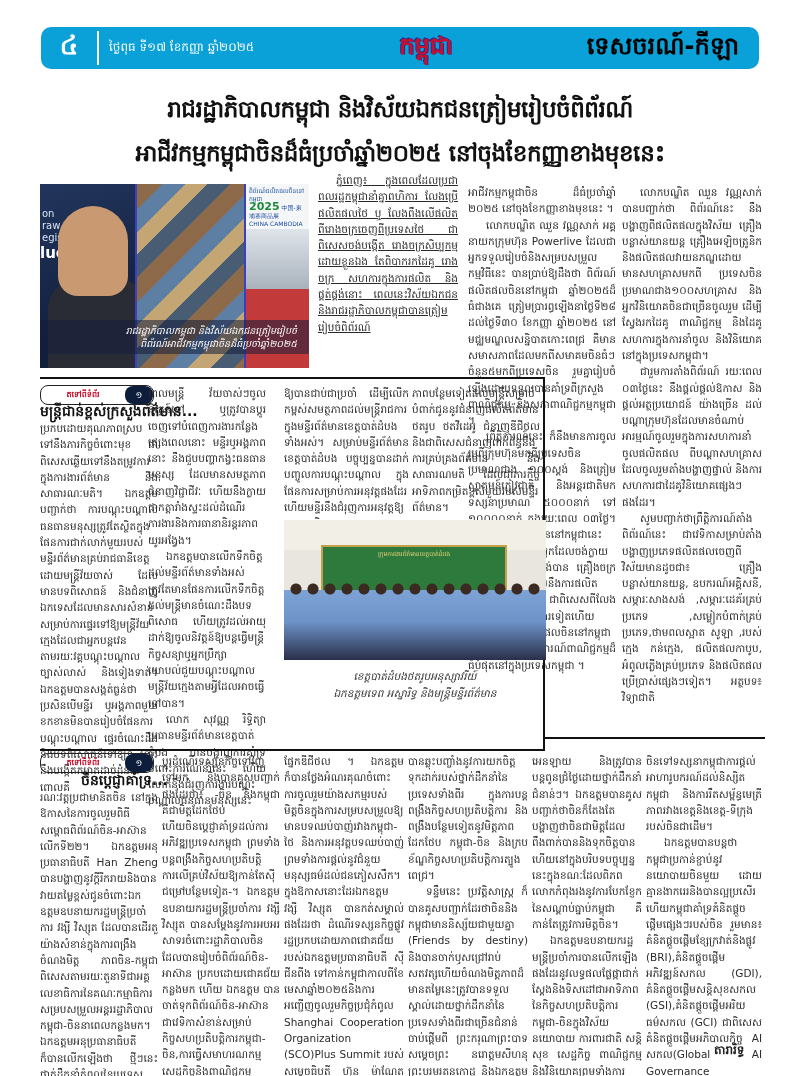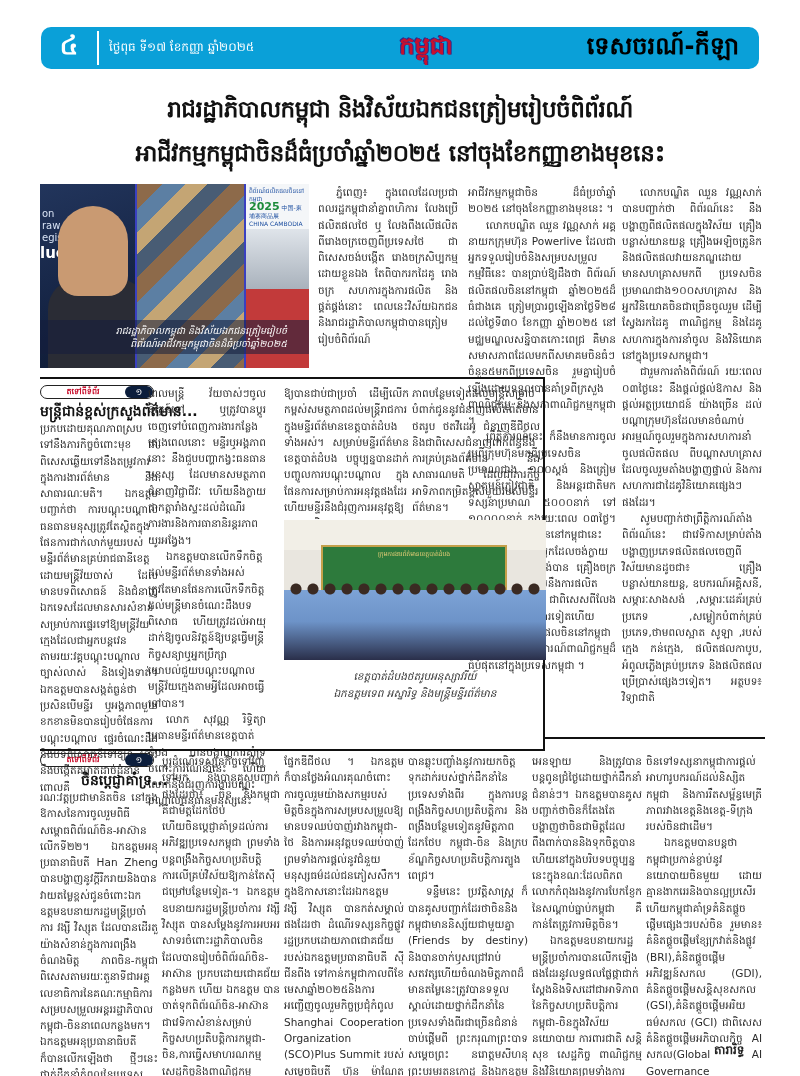--- a/index.html
+++ b/index.html
@@ -30,30 +30,30 @@
   .hero .person { position: absolute; left: 18px; top: 22px; width: 70px; height: 90px; border-radius: 35px 35px 20px 20px; background: #c99a72; }
   .hero .suit { position: absolute; left: 8px; top: 95px; width: 100px; height: 89px; border-radius: 30px 30px 0 0; background: #2a2c35; }
   .hero .p1 .txt { position: absolute; left: 2px; top: 24px; color: #d8e3f5; font-size: 10px; line-height: 12px; }
   .hero .p1 .txtb { position: absolute; left: 0; top: 60px; color: #fff; font-size: 15px; font-weight: bold; }
   .hero .p2 { position: absolute; left: 95px; top: 0; width: 111px; height: 184px; background: repeating-linear-gradient(135deg,#8d6a4a 0 18px,#5c7fa3 18px 34px,#c4a574 34px 50px,#485c74 50px 66px); border-left: 2px solid #3a40c0; border-right: 2px solid #3a40c0; }
   .hero .p3 { position: absolute; left: 206px; top: 0; width: 63px; height: 184px; background: #c23a3a; }
   .hero .p3 .banner { position: absolute; left: 0; top: 0; width: 63px; height: 45px; background: #f4f6f8; font-size: 6px; color: #1c4ea0; padding: 3px; line-height: 8px; }
   .hero .p3 .yr { font-size: 11px; font-weight: bold; color: #1c8a3a; }
   .hero .p3 .dt { color: #c8102e; font-weight: bold; font-size: 8px; }
   .hero .p3 .hall { position: absolute; left: 0; top: 45px; width: 63px; height: 60px; background: linear-gradient(#dfe4ea,#a9b2bc); }
-  .hero .cap { position: absolute; left: 0; bottom: 14px; width: 269px; padding: 4px 22px; background: rgba(20,30,60,0.55); color: #fff; font-size: 9.5px; font-style: italic; text-align: right; line-height: 13px; }
+  .hero .cap { position: absolute; left: 0; bottom: 14px; width: 269px; padding: 4px 12px; background: rgba(20,30,60,0.55); color: #fff; font-size: 9.5px; font-style: italic; text-align: right; line-height: 13px; }
 
   .col { position: absolute; font-size: 10.5px; line-height: 16.3px; color: #2a2a2a; text-align: justify; }
   .col p { text-indent: 18px; }
   .col p.noi { text-indent: 0; }
 
   .rule { position: absolute; height: 2px; background: #111; }
   .vrule { position: absolute; width: 1.5px; background: #111; }
 
-  .box-tag { position: absolute; height: 14px; border: 1px solid #222; border-radius: 8px; display: flex; align-items: center; overflow: hidden; }
+  .box-tag { position: absolute; height: 20px; border: 1px solid #222; border-radius: 8px; display: flex; align-items: center; overflow: hidden; }
   .box-tag .lbl { flex: 1; text-align: center; color: #c8102e; font-size: 8px; font-weight: bold; }
   .box-tag .num { width: 28px; height: 100%; background: #0c1e3c; color: #fff; font-size: 9px; display: flex; align-items: center; justify-content: center; border-radius: 8px; }
   .box-title { position: absolute; font-size: 14px; font-weight: bold; color: #111; }
 
   .photo2 { position: absolute; left: 284px; top: 520px; width: 262px; height: 140px; background: #e9e6df; overflow: hidden; }
   .photo2 .wall { position: absolute; left: 0; top: 0; width: 262px; height: 30px; background: #f2efe7; }
   .photo2 .board { position: absolute; left: 37px; top: 25px; width: 186px; height: 55px; background: #2d7a3c; border: 2px solid #c4a04a; }
   .photo2 .board .t { color: #f1d27a; font-size: 6px; text-align: center; padding-top: 3px; }
   .photo2 .people { position: absolute; left: 0; top: 70px; width: 262px; height: 70px; background: linear-gradient(#7da3d6 0%,#6d93c8 45%,#2a2f4a 100%); }
   .photo2 .heads { position: absolute; left: 4px; top: 62px; width: 254px; height: 14px; background: radial-gradient(circle at 8px 7px,#3a2a22 5px,transparent 6px) 0 0/17px 14px repeat-x; }
@@ -95,21 +95,21 @@
       <div class="dt">28-30 September</div>
     </div>
     <div class="hall"></div>
   </div>
   <div class="cap">
     <div>រាជរដ្ឋាភិបាលកម្ពុជា និងវិស័យឯកជនត្រៀមរៀបចំ</div>
     <div>ពិព័រណ៍អាជីវកម្មកម្ពុជាចិនដ៏ធំប្រចាំឆ្នាំ២០២៥</div>
   </div>
 </div>
 
-<div class="col" style="left:318px;top:184px;width:140px;">
+<div class="col" style="left:318px;top:172px;width:140px;text-decoration:underline;">
   <p>ភ្នំពេញ៖ ក្នុងពេលដែលប្រជាពលរដ្ឋកម្ពុជានាំគ្នាពហិការ លែងប្រើផលិតផលថៃ ឬ លែងពឹងលើផលិតពីរោងចក្រចេញពីប្រទេសថៃ ជាពិសេសចង់បង្កើត រោងចក្រសិប្បកម្មដោយខ្លួនឯង តែពិបាករកដៃគូ រោងចក្រ សហការក្នុងការផលិត និង ផ្គត់ផ្គង់នោះ ពេលនេះវិស័យឯកជននិងរាជរដ្ឋាភិបាលកម្ពុជាបានត្រៀមរៀបចំពិព័រណ៍</p>
 </div>
 <div class="col" style="left:468px;top:184px;width:148px;">
   <p class="noi">អាជីវកម្មកម្ពុជាចិន ដ៏ធំប្រចាំឆ្នាំ ២០២៥ នៅចុងខែកញ្ញាខាងមុខនេះ ។</p>
   <p>លោកបណ្ឌិត ឈួន វណ្ណសាក់ អគ្គនាយកក្រុមហ៊ុន Powerlive ដែលជាអ្នកទទួលរៀបចំនិងសម្របសម្រួលកម្មវិធីនេះ បានប្រាប់ឱ្យដឹងថា ពិព័រណ៍ផលិតផលចិននៅកម្ពុជា ឆ្នាំ២០២៥ដ៏ធំជាងគេ ត្រៀមប្រារព្ធឡើងនាថ្ងៃទី២៨ ដល់ថ្ងៃទី៣០ ខែកញ្ញា ឆ្នាំ២០២៥ នៅមជ្ឈមណ្ឌលសន្និបាតកោះពេជ្រ គឺមានសមាសភាពដែលមកពីសមាគមចិនធំៗចំនួន៥មកពីប្រទេសចិន រួមគ្នារៀបចំឡើងដោយទទួលបានគាំទ្រពីក្រសួងពាណិជ្ជកម្ម និងសភាពាណិជ្ជកម្មកម្ពុជា ។</p>
   <p>ព្រឹត្តិការណ៍នេះ ក៏នឹងមានការចូលរួមពីក្រុមហ៊ុនមកពីប្រទេសចិន ប្រមាណជាង ១០០ស្តង់ និងត្រៀមស្វាគមន៍ភ្ញៀវជាតិ និងអន្តរជាតិមក ទស្សនាប្រមាណ ៥០០០នាក់ ទៅ ១០០០០នាក់ ក្នុងរយៈពេល ០៣ថ្ងៃ។ ពិព័រណ៍ផលិតផលចិននៅកម្ពុជានេះ នឹងផ្តល់ឱកាសដល់អ្នកដែលចង់ក្លាយជាម្ចាស់រោងចក្រ ចង់បាន គ្រឿងចក្រម៉ាស៊ីនដើម្បីឆ្លើយតបនឹងការផលិតសម្រាប់ប្រជាជនខ្មែរ ជាពិសេសពីលែងពិបាករកដៃគូសហការទៀតហើយដោយពិព័រណ៍ផលិតផលចិននៅកម្ពុជាឆ្នាំ២០២៥ ជាព្រឹត្តិការណ៍ពាណិជ្ជកម្មដ៏ធំបំផុតនៅក្នុងប្រទេសកម្ពុជា ។</p>
 </div>
 <div class="col" style="left:622px;top:184px;width:140px;">
   <p>លោកបណ្ឌិត ឈួន វណ្ណសាក់ បានបញ្ជាក់ថា ពិព័រណ៍នេះ នឹងបង្ហាញពីផលិតផលក្នុងវិស័យ គ្រឿងបន្លាស់យានយន្ត គ្រឿងអេឡិចត្រូនិក និងផលិតផលវាយនភណ្ឌដោយមានសហគ្រាសមកពី ប្រទេសចិន ប្រមាណជាង១០០សហគ្រាស និងអ្នកវិនិយោគចិនជាច្រើនចូលរួម ដើម្បីស្វែងរកដៃគូ ពាណិជ្ជកម្ម និងដៃគូសហការក្នុងការនាំចូល និងវិនិយោគនៅក្នុងប្រទេសកម្ពុជា។</p>
   <p>ជារួមការតាំងពិព័រណ៍ រយៈពេល ០៣ថ្ងៃនេះ នឹងផ្តល់ផ្តល់ឱកាស និងផ្តល់អត្ថប្រយោជន៍ យ៉ាងច្រើន ដល់បណ្តាក្រុមហ៊ុនដែលមានចំណាប់អារម្មណ៍ចូលរួមក្នុងការសហការនាំចូលផលិតផល ពីបណ្តាសហគ្រាសដែលចូលរួមតាំងបង្ហាញផ្ទាល់ និងការសហការជាដៃគូវិនិយោគផ្សេងៗ ផងដែរ។</p>

